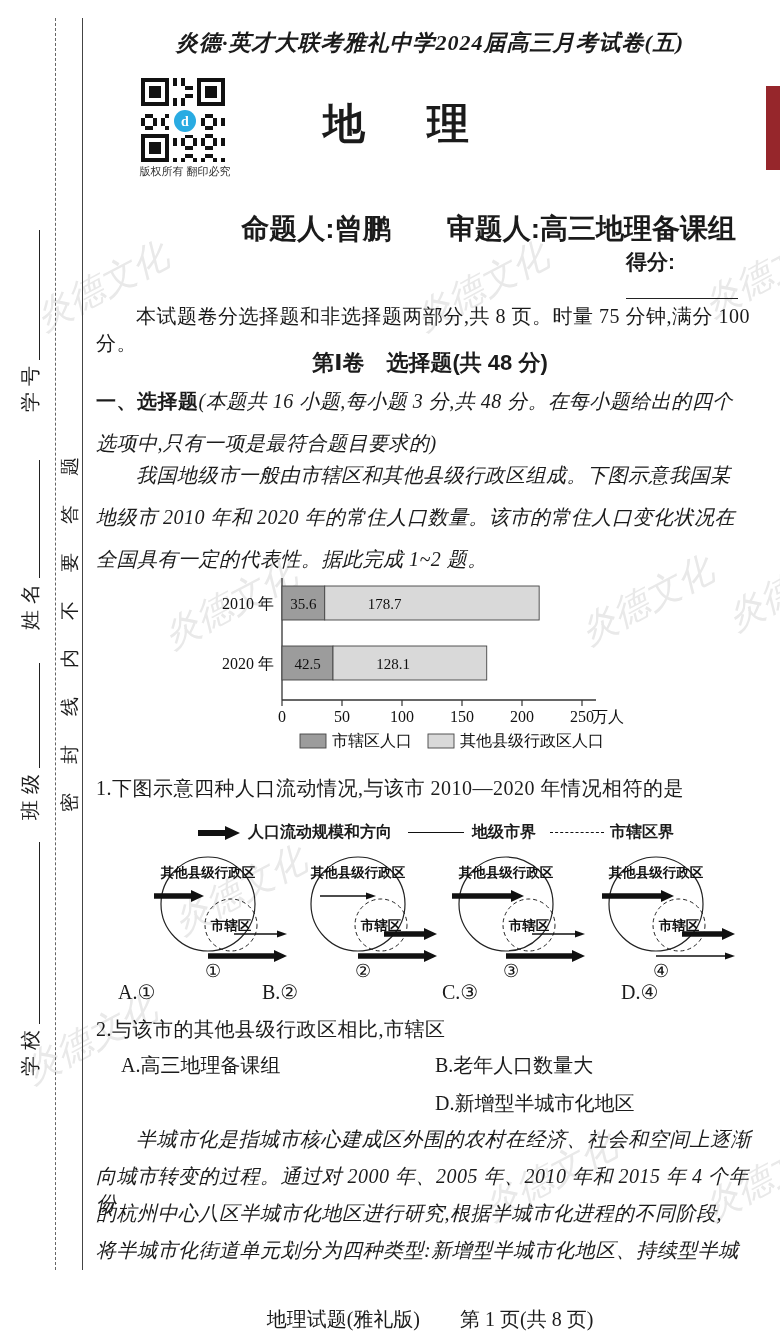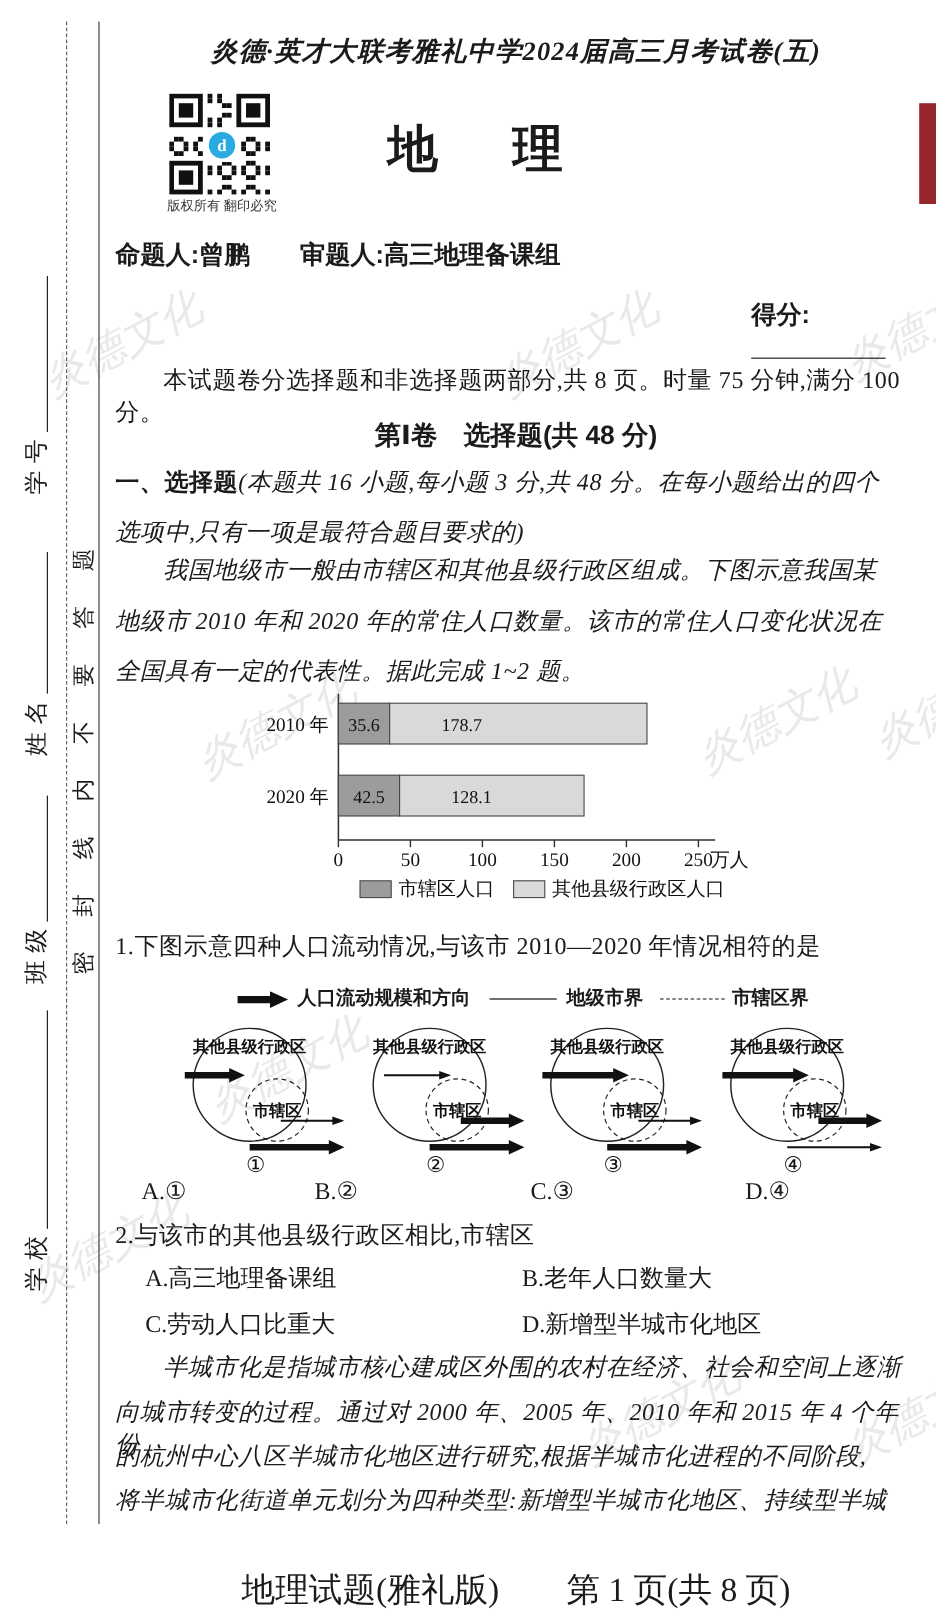--- a/index.html
+++ b/index.html
@@ -142,21 +142,21 @@
         <rect x="80" y="80" width="4" height="4" fill="#111"></rect>
         <rect x="30" y="29" width="28" height="28" rx="5" fill="#fff"></rect>
         <circle cx="44" cy="43" r="11" fill="#29abe2"></circle>
         <text x="44" y="48" text-anchor="middle" font-size="14" font-family="&quot;Liberation Serif&quot;,serif" fill="#fff" font-weight="bold">d</text>
       </svg>
   </div>
   <div class="abs" style="left:130px;top:164px;width:110px;text-align:center;font-size:11px;color:#333;font-family:'Liberation Sans',sans-serif;">版权所有  翻印必究</div>
 
   <div class="abs hei" style="left:96px;top:96px;width:610px;text-align:center;font-size:42px;letter-spacing:10px;">地　理</div>
 
-  <div class="abs hei" style="left:96px;top:198px;width:640px;text-align:left;font-size:21px;">命题人:曾鹏　　审题人:高三地理备课组</div>
+  <div class="abs hei" style="left:96px;top:210px;width:640px;text-align:right;font-size:28px;">命题人:曾鹏　　审题人:高三地理备课组</div>
 
   <div class="abs hei" style="left:626px;top:248px;font-size:21px;">
     <span>得分:</span><span class="blank" style="width:112px;"></span>
   </div>
 
   <div class="bodyline" style="top:303px;text-indent:2em;">本试题卷分选择题和非选择题两部分,共 8 页。时量 75 分钟,满分 100 分。</div>
 
   <div class="abs hei" style="left:96px;top:348px;width:668px;text-align:center;font-size:22px;">第Ⅰ卷　选择题(共 48 分)</div>
 
   <div class="bodyline" style="top:388px;">
@@ -272,22 +272,21 @@
     </div>
 
   <span class="opt" style="left:118px;top:980px;">A.①</span>
   <span class="opt" style="left:262px;top:980px;">B.②</span>
   <span class="opt" style="left:442px;top:980px;">C.③</span>
   <span class="opt" style="left:621px;top:980px;">D.④</span>
 
   <div class="bodyline" style="top:1016px;">2.与该市的其他县级行政区相比,市辖区</div>
   <span class="opt" style="left:121px;top:1052px;">A.高三地理备课组</span>
   <span class="opt" style="left:435px;top:1052px;">B.老年人口数量大</span>
-  <span class="opt" style="left:121px;top:1090px;">C.劳动人口比重大</span>
   <span class="opt" style="left:435px;top:1090px;">D.新增型半城市化地区</span>
 
   <div class="bodyline kai" style="top:1126px;text-indent:2em;">半城市化是指城市核心建成区外围的农村在经济、社会和空间上逐渐</div>
   <div class="bodyline kai" style="top:1163px;">向城市转变的过程。通过对 2000 年、2005 年、2010 年和 2015 年 4 个年份</div>
   <div class="bodyline kai" style="top:1200px;">的杭州中心八区半城市化地区进行研究,根据半城市化进程的不同阶段,</div>
   <div class="bodyline kai" style="top:1237px;">将半城市化街道单元划分为四种类型:新增型半城市化地区、持续型半城</div>
 
-  <div class="abs" style="left:96px;top:1306px;width:668px;text-align:center;font-size:28px;">地理试题(雅礼版)　　第 1 页(共 8 页)</div>
+  <div class="abs" style="left:96px;top:1306px;width:668px;text-align:center;font-size:20px;">地理试题(雅礼版)　　第 1 页(共 8 页)</div>
 </div>
 
 </body></html>

